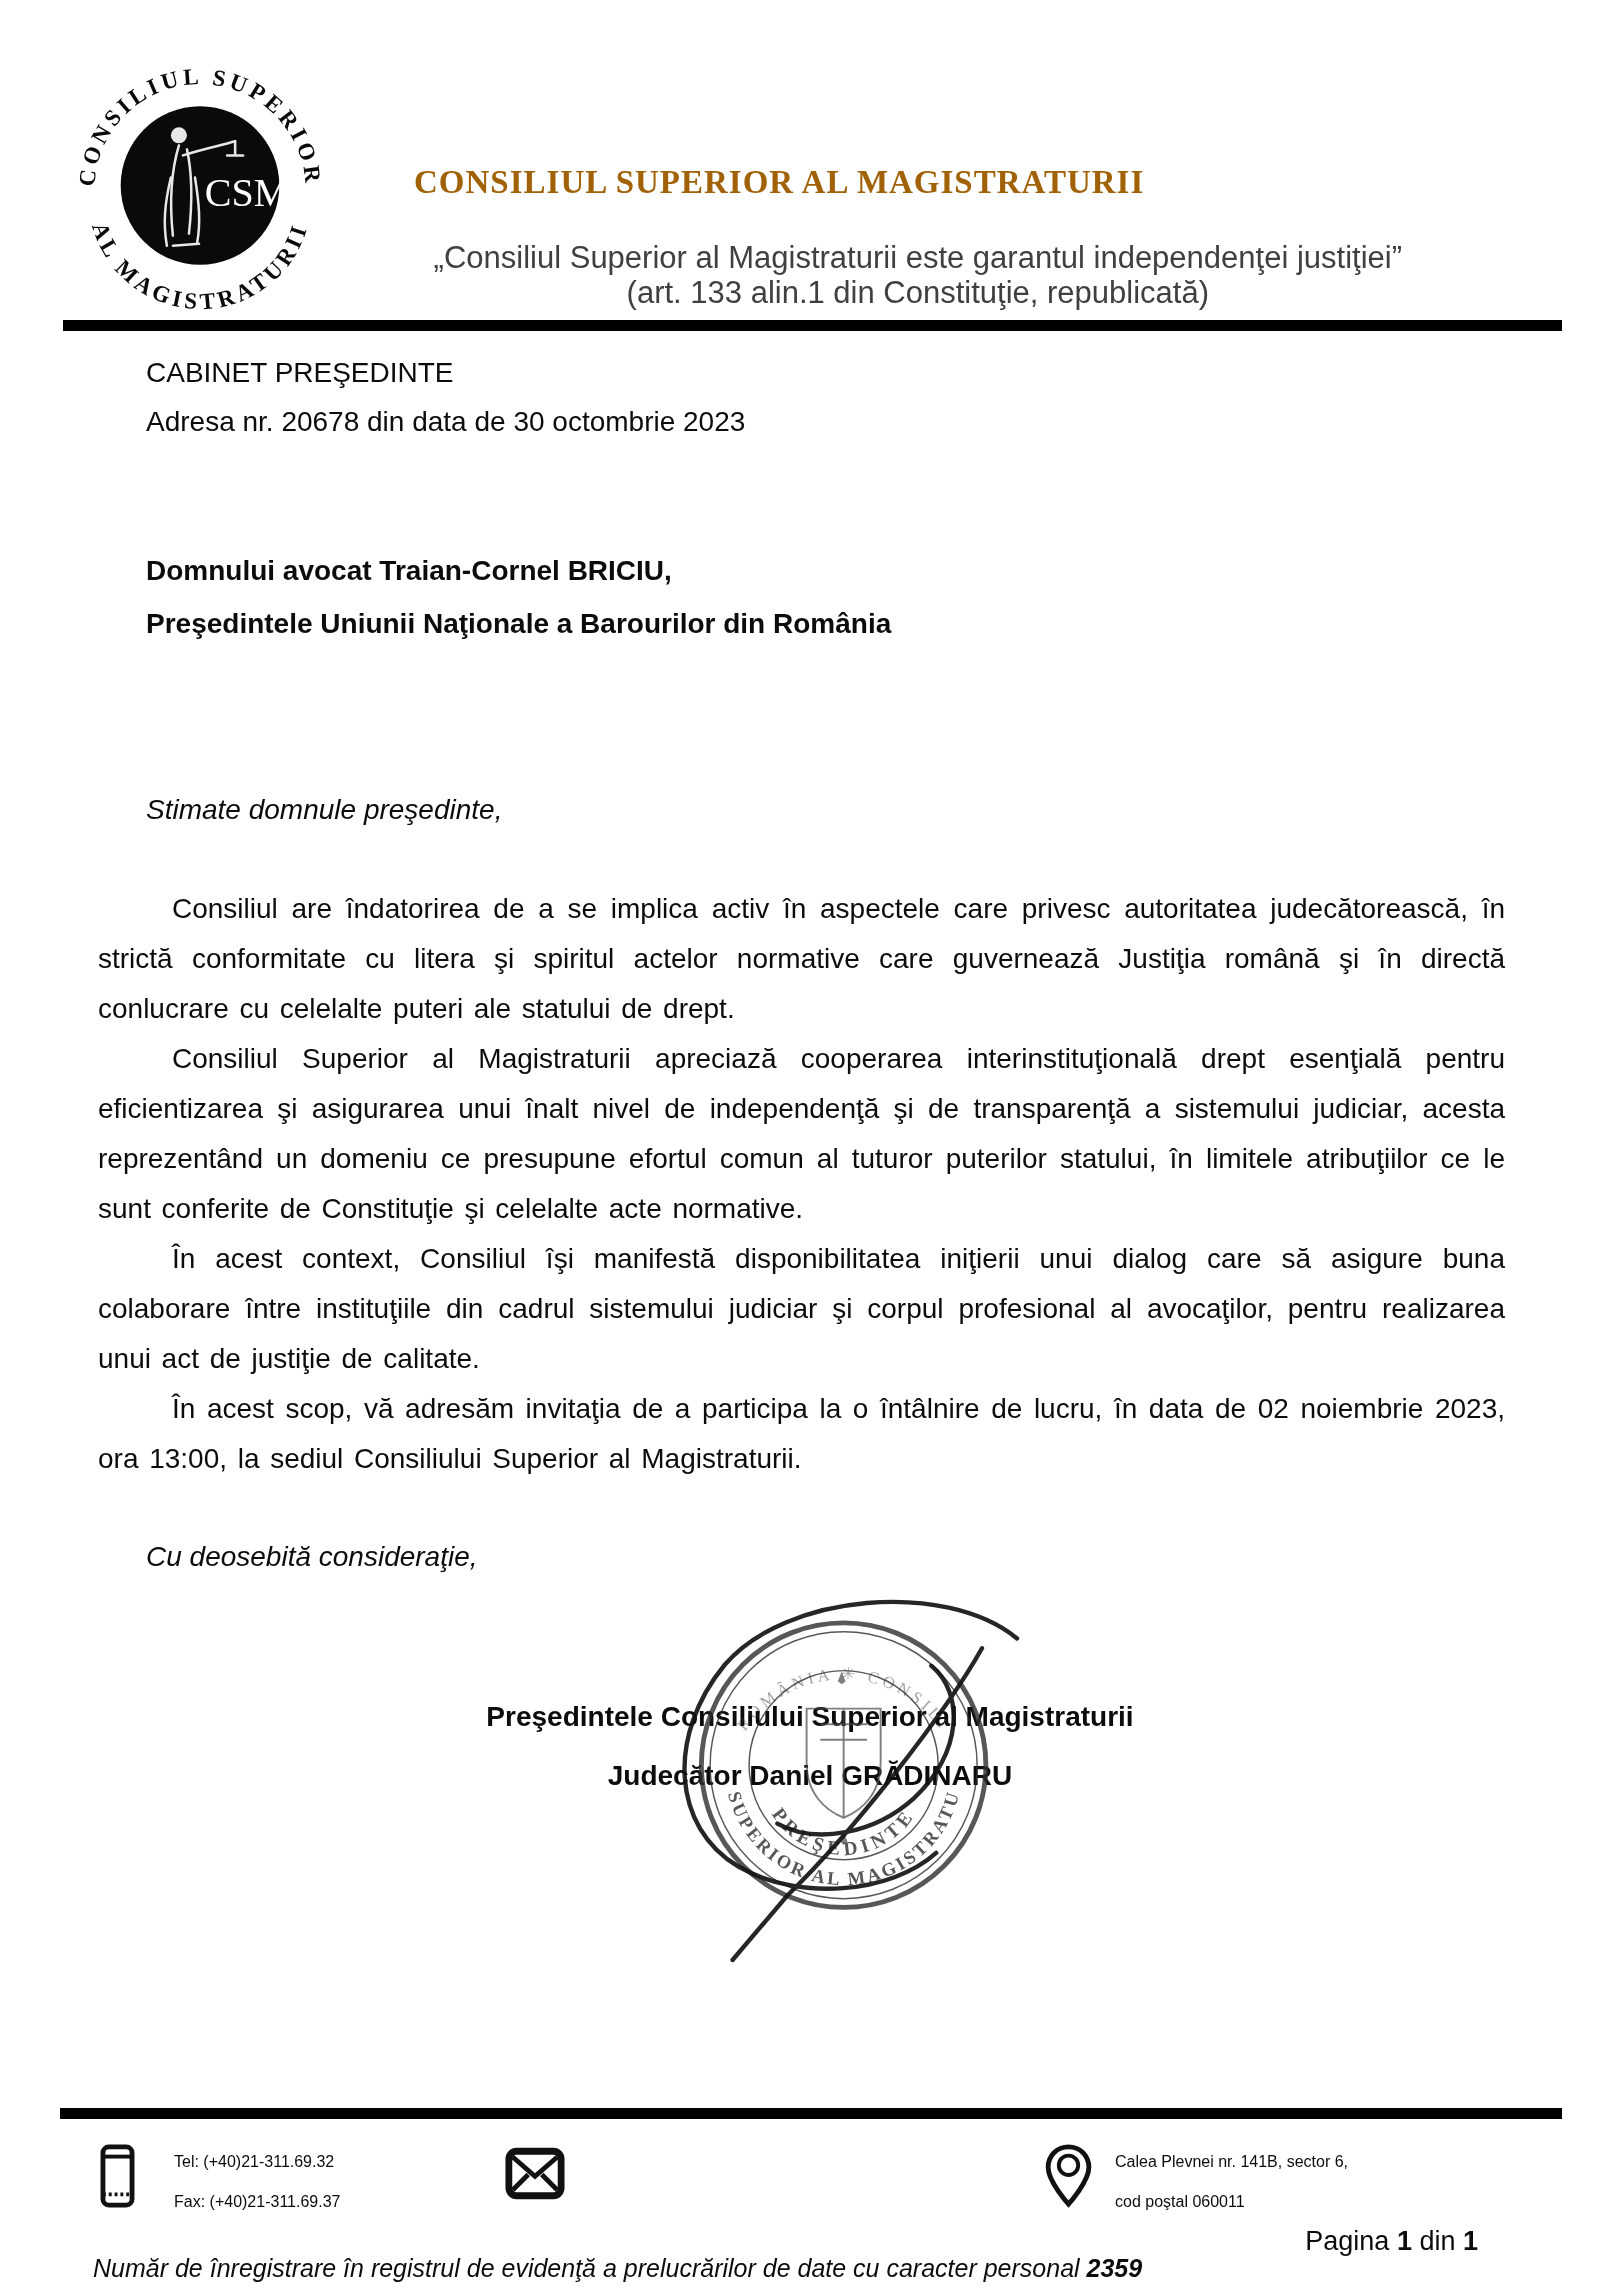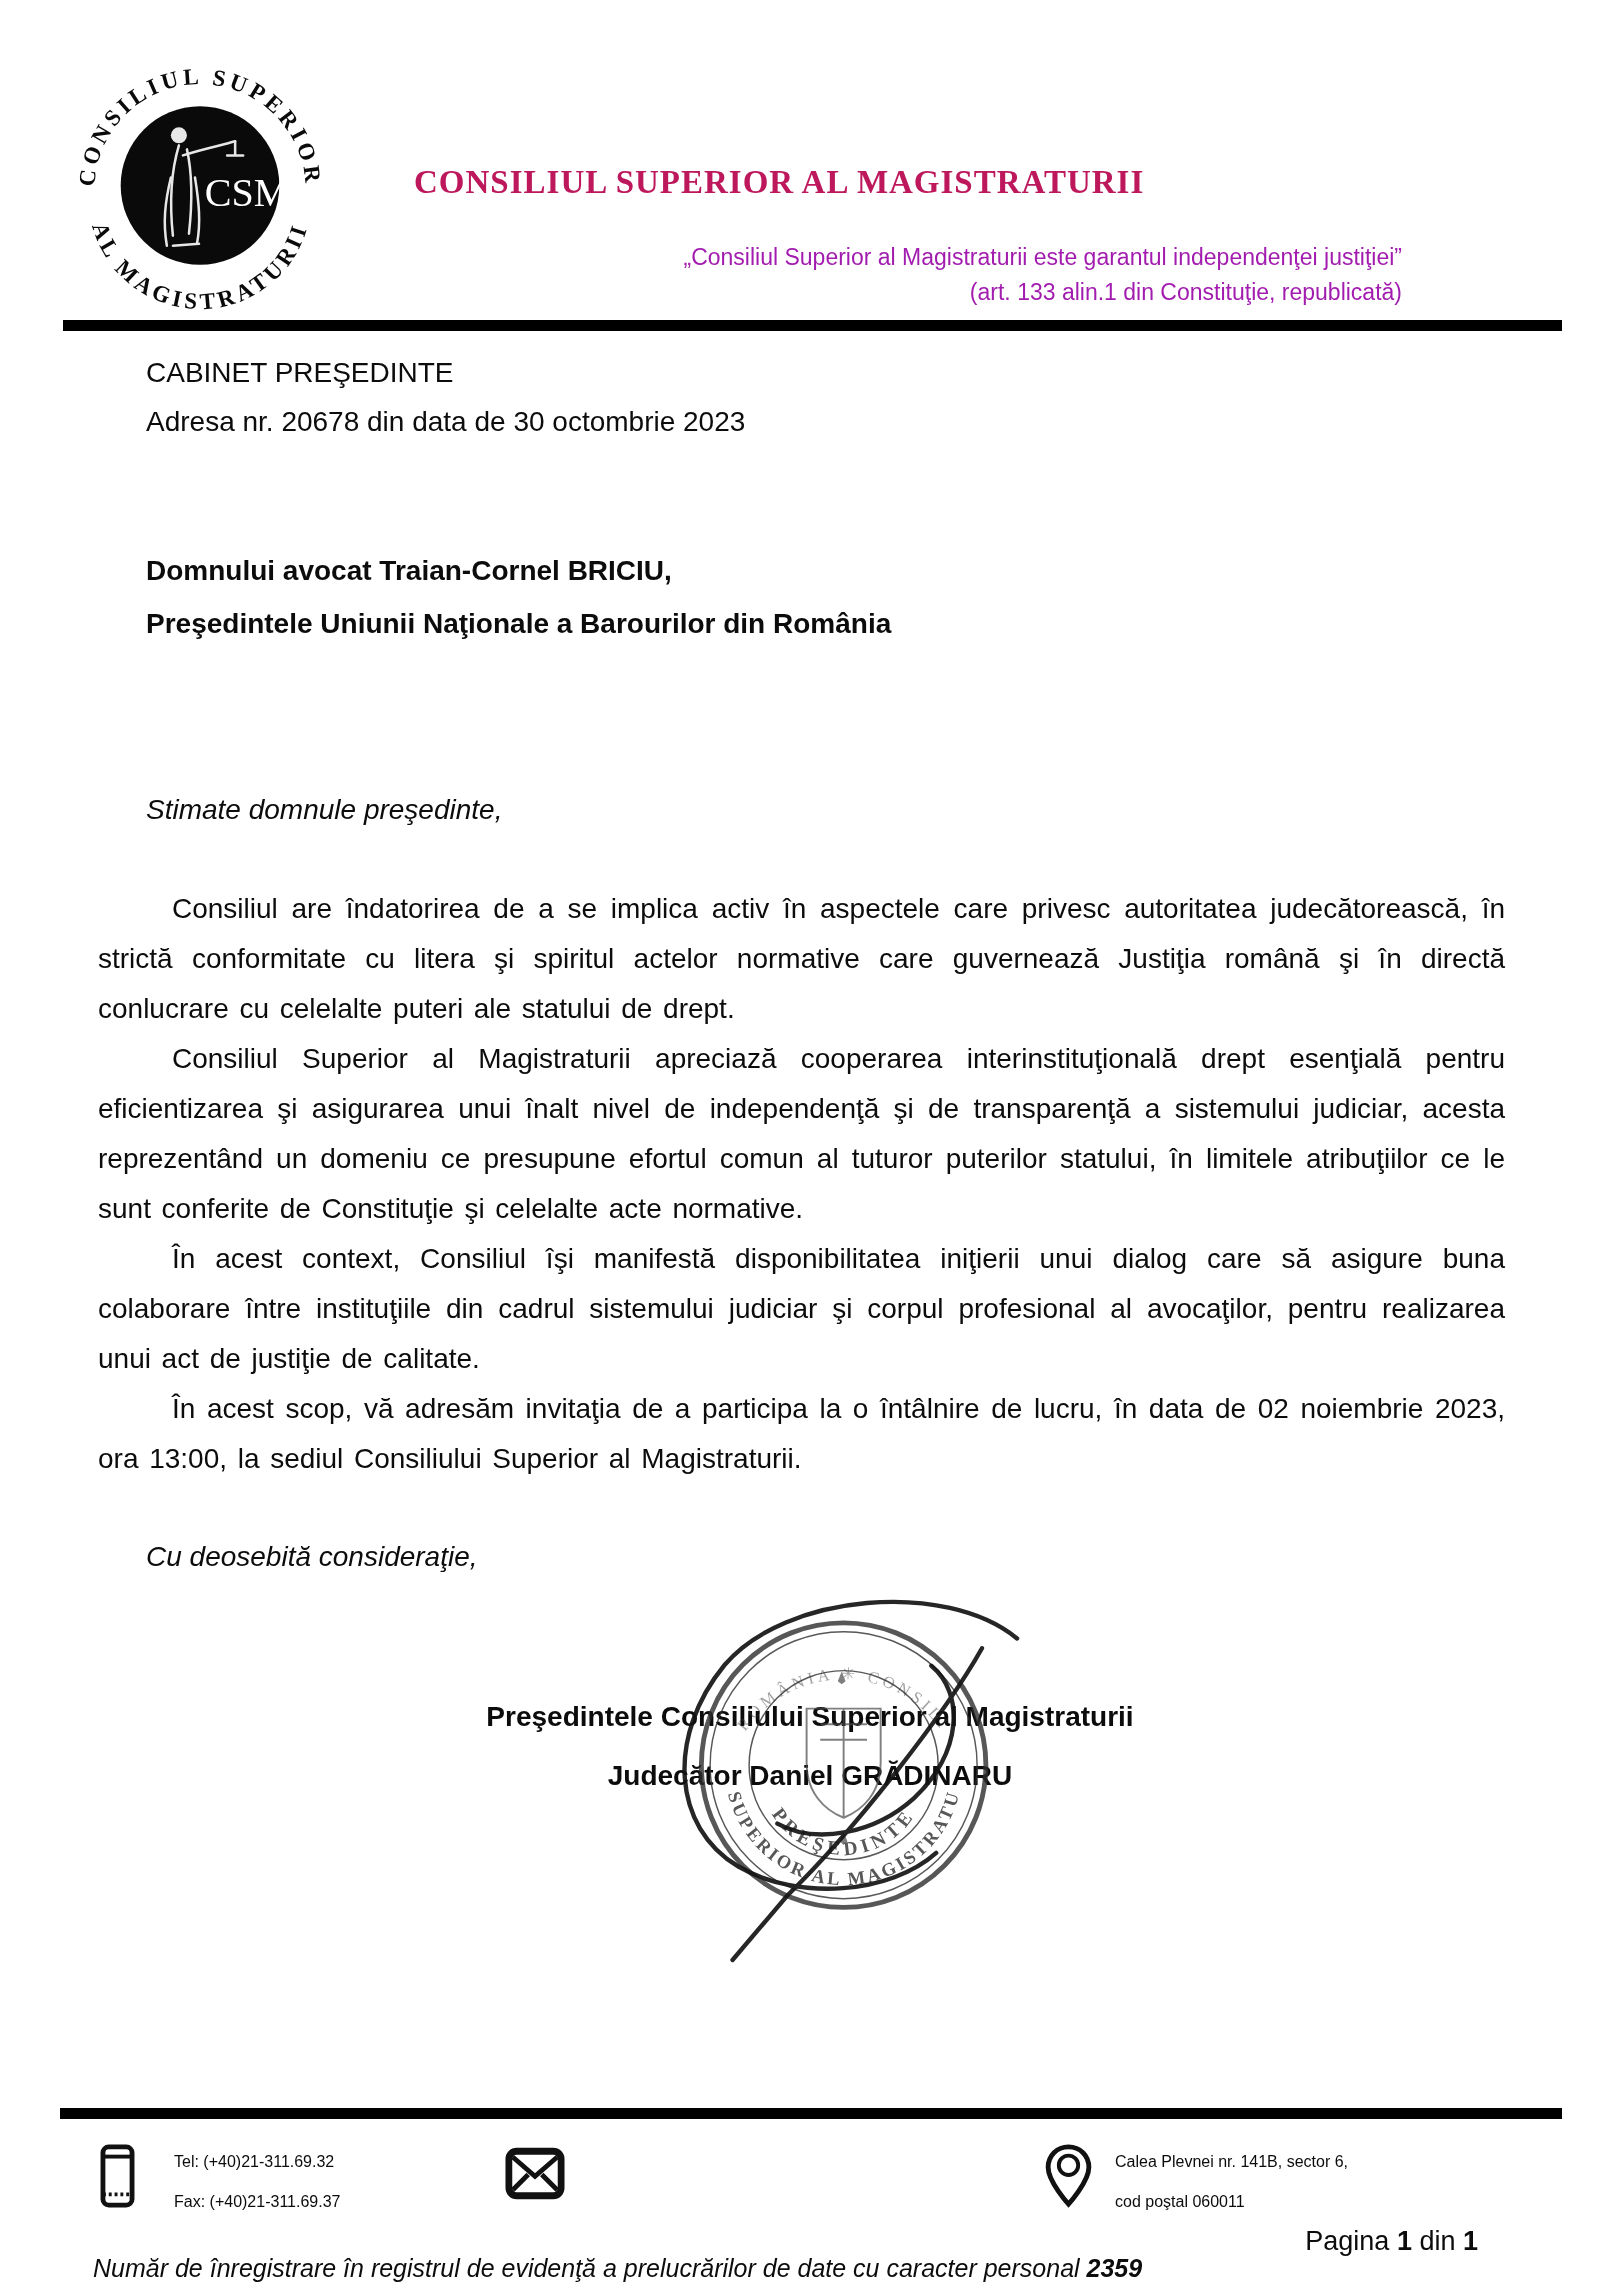--- a/index.html
+++ b/index.html
@@ -14,29 +14,29 @@
   }
   .abs { position:absolute; }
 
   
   .org-title {
     left:414px; top:164px;
     font-family:"Liberation Serif", serif;
     font-weight:600;
     font-size:33px;
     letter-spacing:1px;
-    color:#be185d;
+    color:#a16207;
     white-space:nowrap;
   }
   .motto {
     right:220px; top:240px;
-    text-align:right;
-    font-size:23px;
+    text-align:center;
+    font-size:31px;
     line-height:35px;
-    color:#a21caf;
+    color:#404040;
   }
   .rule-top { left:63px; top:320px; width:1499px; height:10.7px; background:#000; }
   .rule-bottom { left:60px; top:2108px; width:1502px; height:10.7px; background:#000; }
 
   .office   { left:146px; top:357px; font-size:28px; }
   .refline  { left:146px; top:406px; font-size:28px; }
 
   .recipient { left:146px; top:544px; font-size:28px; font-weight:bold; line-height:53px; }
 
   .salutation { left:146px; top:794px; font-size:28px; font-style:italic; }

